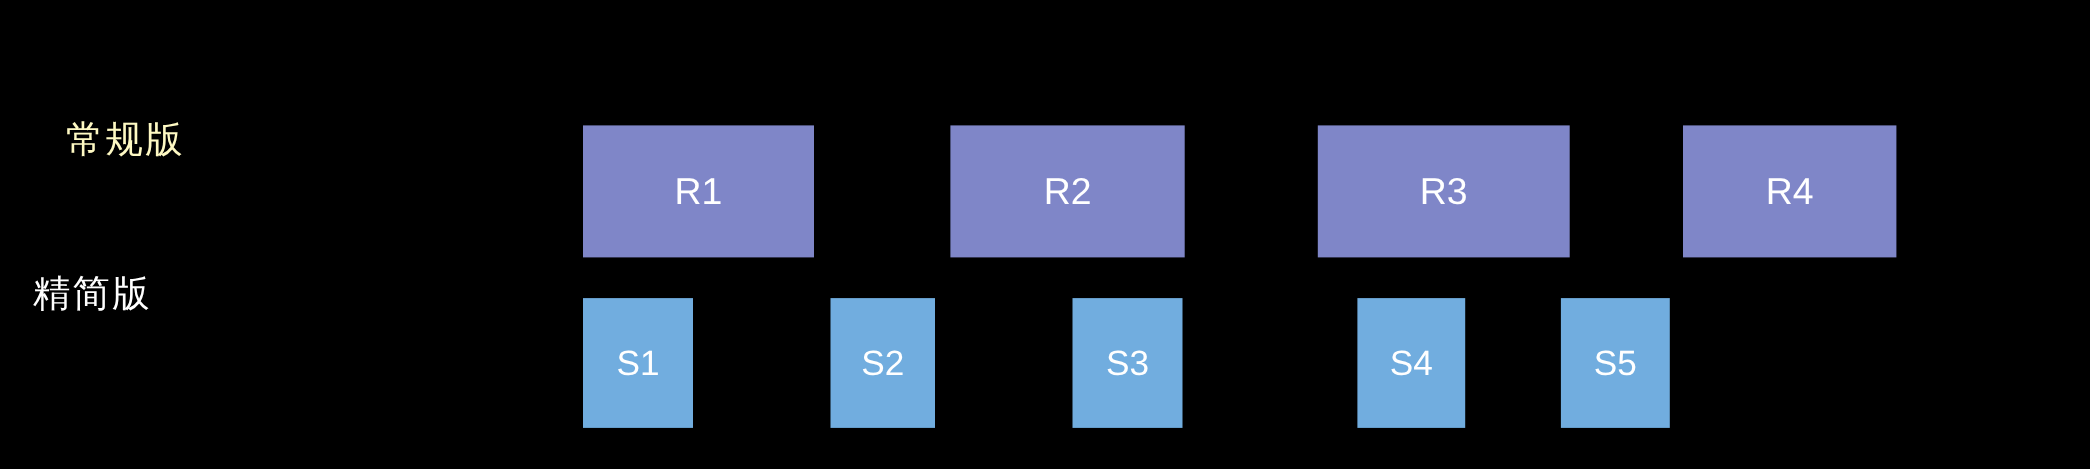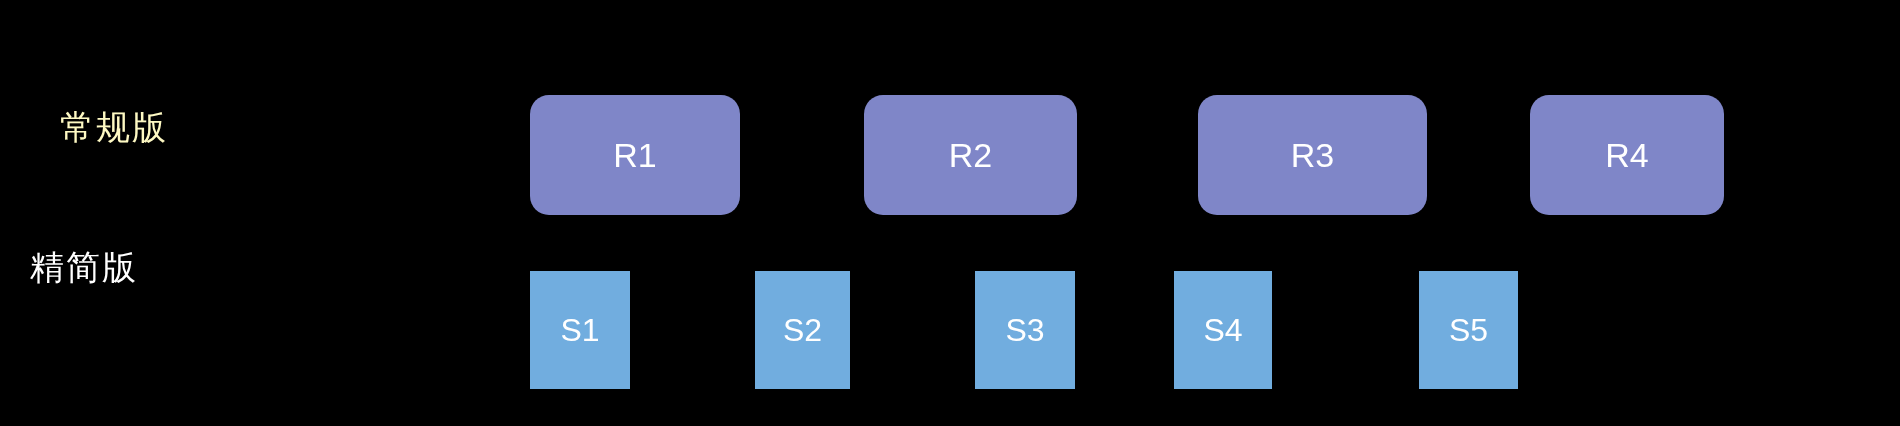--- a/index.html
+++ b/index.html
@@ -41,24 +41,23 @@
   .block {
     position: absolute;
     display: flex;
     align-items: center;
     justify-content: center;
     color: #ffffff;
     box-sizing: border-box;
   }
   .block.regular {
     background: #7f86c8;
-    top: 95px;
+    top: 114px;
     height: 120px;
     font-size: 34px;
-    border-radius: 19px;
   }
   .block.simple {
     background: #71addf;
     top: 271px;
     height: 118px;
     font-size: 32px;
   }
   .block-label {
     pointer-events: none;
   }
@@ -93,21 +92,21 @@
   </div>
 
   <div class="block simple" style="left:755px; width:95px;">
     <span class="block-label">S2</span>
   </div>
 
   <div class="block simple" style="left:975px; width:100px;text-align:right;">
     <span class="block-label">S3</span>
   </div>
 
-  <div class="block simple" style="left:1174px; width:98px;">
+  <div class="block simple" style="left:1234px; width:98px;">
     <span class="block-label">S4</span>
   </div>
 
   <div class="block simple" style="left:1419px; width:99px;">
     <span class="block-label">S5</span>
   </div>
 
 </div>
 
 </body></html>

